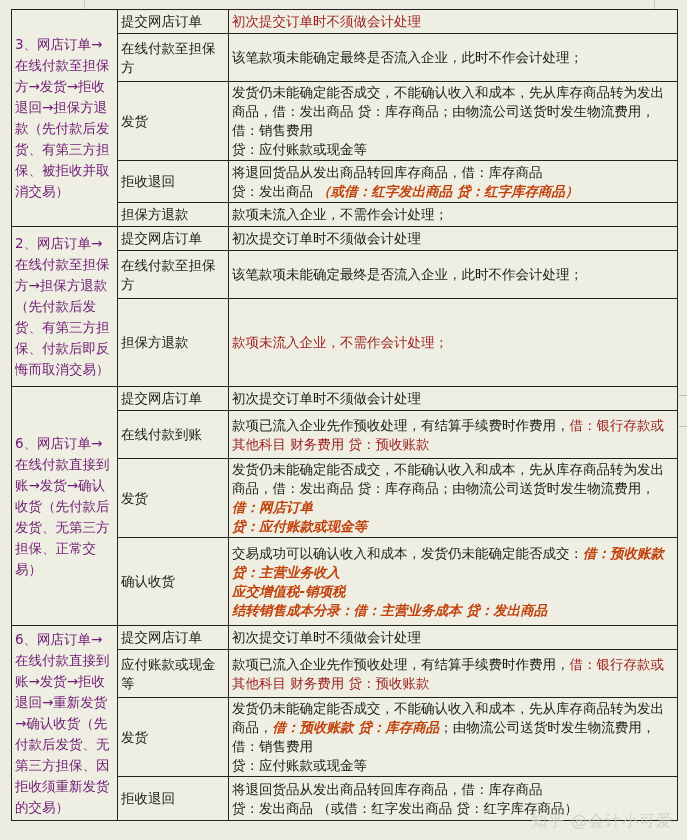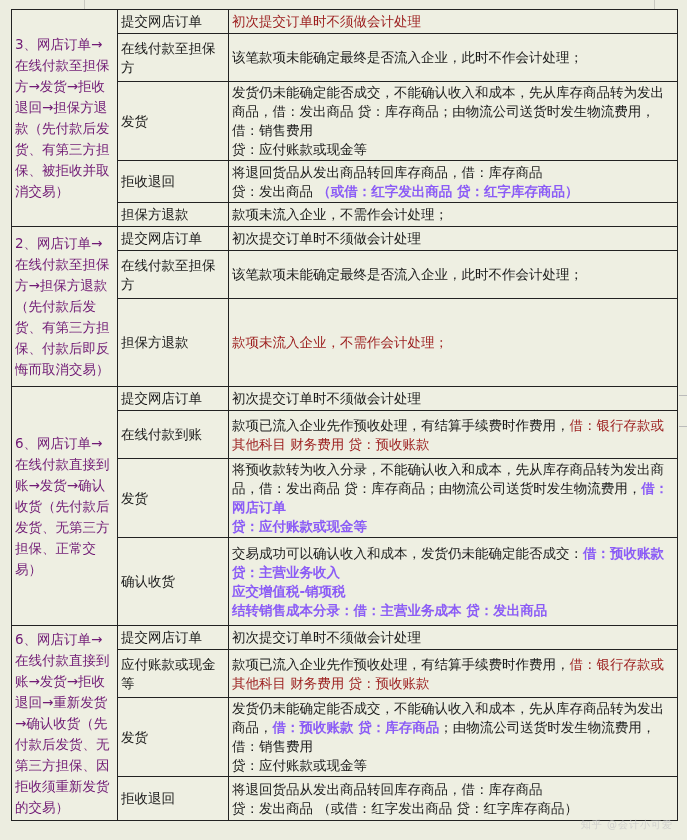--- a/index.html
+++ b/index.html
@@ -21,24 +21,24 @@
   td {
     border: 1.5px solid #222;
     vertical-align: middle;
     padding: 1px 3px;
     line-height: 19px;
   }
   td.scenario { width: 99px; color: #701a75; padding-left: 3px; line-height: 21px; }
   td.step { width: 104px; margin-top: 12px; }
   td.desc { }
   .red { color: #9b1c1c; }
-  .green { color: #8b5cf6; font-weight: bold; }
+  .green { color: #c2410c; font-weight: bold; font-style: italic; }
   .watermark {
     position: absolute; right: 14px; bottom: 8px;
-    color: rgba(200,200,200,0.75); font-size: 10px; letter-spacing: 1px; text-align: right;
+    color: rgba(200,200,200,0.75); font-size: 16px; letter-spacing: 1px; text-align: right;
   }
 </style>
 </head>
 <body>
 
 <div class="topline"></div>
 <div class="topline2"></div>
 <div class="sidetick"></div>
 
 <table>
@@ -81,21 +81,21 @@
         <td class="scenario" rowspan="4">6、网店订单→在线付款直接到账→发货→确认收货（先付款后发货、无第三方担保、正常交易）</td>
         <td class="step">提交网店订单</td>
         <td class="desc"><span>初次提交订单时不须做会计处理</span></td>
       </tr>
       <tr style="height: 48px;">
         <td class="step">在线付款到账</td>
         <td class="desc"><span>款项已流入企业先作预收处理，有结算手续费时作费用，</span><span class="red">借：银行存款或其他科目 财务费用 贷：预收账款</span></td>
       </tr>
       <tr style="height: 78px;">
         <td class="step">发货</td>
-        <td class="desc"><span>将预收款转为收入分录，不能确认收入和成本，先从库存商品转为发出商品，借：发出商品 贷：库存商品；由物流公司送货时发生物流费用，</span><span class="green">借：网店订单</span><br><span class="green">贷：应付账款或现金等</span></td>
+        <td class="desc"><span>发货仍未能确定能否成交，不能确认收入和成本，先从库存商品转为发出商品，借：发出商品 贷：库存商品；由物流公司送货时发生物流费用，</span><span class="green">借：网店订单</span><br><span class="green">贷：应付账款或现金等</span></td>
       </tr>
       <tr style="height: 88px;">
         <td class="step">确认收货</td>
         <td class="desc"><span>交易成功可以确认收入和成本，发货仍未能确定能否成交：</span><span class="green">借：预收账款</span><br><span class="green">贷：主营业务收入</span><br><span class="green">应交增值税-销项税</span><br><span class="green">结转销售成本分录：借：主营业务成本 贷：发出商品</span></td>
       </tr>
       <tr style="height: 24px;">
         <td class="scenario" rowspan="4">6、网店订单→在线付款直接到账→发货→拒收退回→重新发货→确认收货（先付款后发货、无第三方担保、因拒收须重新发货的交易）</td>
         <td class="step">提交网店订单</td>
         <td class="desc"><span>初次提交订单时不须做会计处理</span></td>
       </tr>

